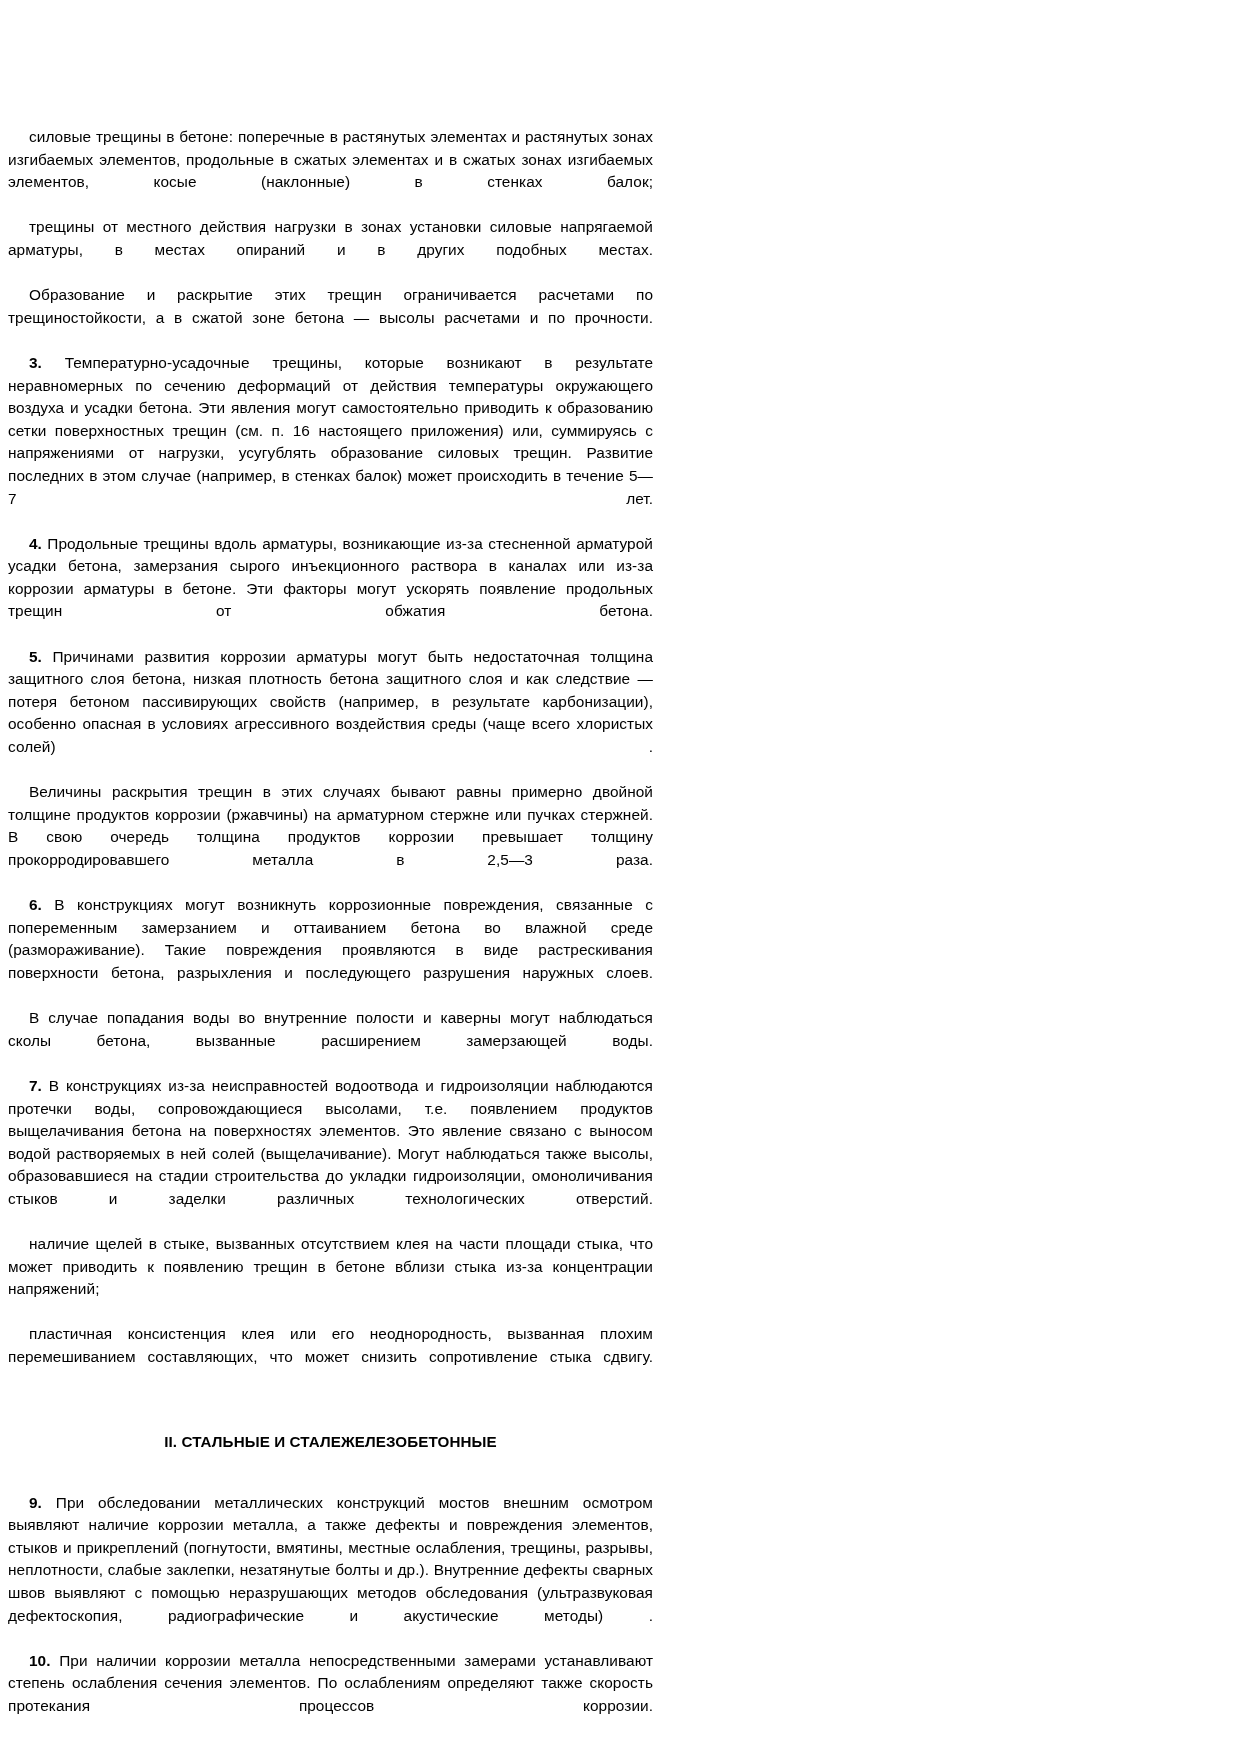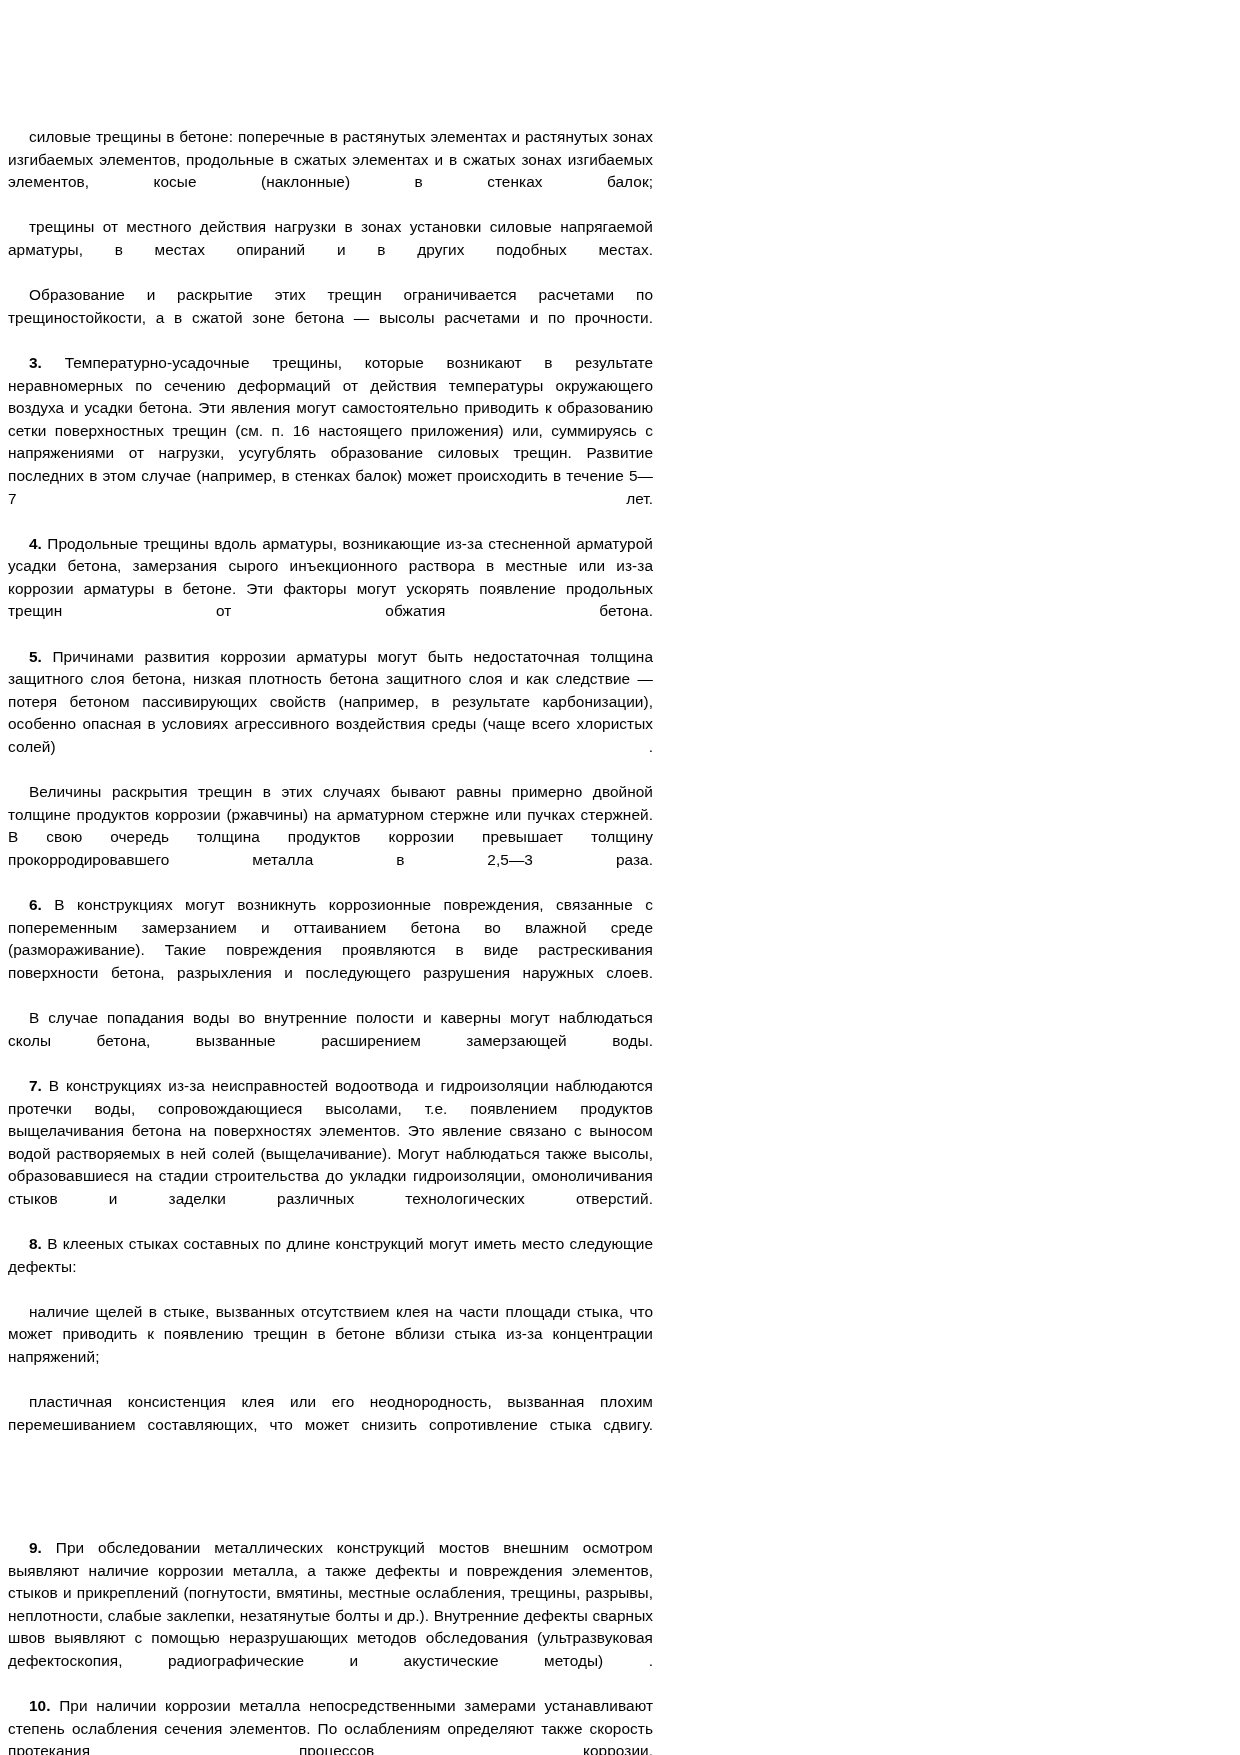--- a/index.html
+++ b/index.html
@@ -70,40 +70,40 @@
   <div class="text-column">
 
     <p class="indent"><span>силовые трещины в бетоне: поперечные в растянутых элементах и растянутых зонах изгибаемых элементов, продольные в сжатых элементах и в сжатых зонах изгибаемых элементов, косые (наклонные) в стенках балок;</span></p>
 
     <p class="indent"><span>трещины от местного действия нагрузки в зонах установки силовые напрягаемой арматуры, в местах опираний и в других подобных местах.</span></p>
 
     <p class="indent"><span>Образование и раскрытие этих трещин ограничивается расчетами по трещиностойкости, а в сжатой зоне бетона — высолы расчетами и по прочности.</span></p>
 
     <p class="indent"><b>3.</b><span> Температурно-усадочные трещины, которые возникают в результате неравномерных по сечению деформаций от действия температуры окружающего воздуха и усадки бетона. Эти явления могут самостоятельно приводить к образованию сетки поверхностных трещин (см. п. 16 настоящего приложения) или, суммируясь с напряжениями от нагрузки, усугублять образование силовых трещин. Развитие последних в этом случае (например, в стенках балок) может происходить в течение 5—7 лет.</span></p>
 
-    <p class="indent"><b>4.</b><span> Продольные трещины вдоль арматуры, возникающие из-за стесненной арматурой усадки бетона, замерзания сырого инъекционного раствора в местные или из-за коррозии арматуры в бетоне. Эти факторы могут ускорять появление продольных трещин от обжатия бетона.</span></p>
+    <p class="indent"><b>4.</b><span> Продольные трещины вдоль арматуры, возникающие из-за стесненной арматурой усадки бетона, замерзания сырого инъекционного раствора в каналах или из-за коррозии арматуры в бетоне. Эти факторы могут ускорять появление продольных трещин от обжатия бетона.</span></p>
 
     <p class="indent"><b>5.</b><span> Причинами развития коррозии арматуры могут быть недостаточная толщина защитного слоя бетона, низкая плотность бетона защитного слоя и как следствие — потеря бетоном пассивирующих свойств (например, в результате карбонизации), особенно опасная в условиях агрессивного воздействия среды (чаще всего хлористых солей) .</span></p>
 
     <p class="indent"><span>Величины раскрытия трещин в этих случаях бывают равны примерно двойной толщине продуктов коррозии (ржавчины) на арматурном стержне или пучках стержней. В свою очередь толщина продуктов коррозии превышает толщину прокорродировавшего металла в 2,5—3 раза.</span></p>
 
     <p class="indent"><b>6.</b><span> В конструкциях могут возникнуть коррозионные повреждения, связанные с попеременным замерзанием и оттаиванием бетона во влажной среде (размораживание). Такие повреждения проявляются в виде растрескивания поверхности бетона, разрыхления и последующего разрушения наружных слоев.</span></p>
 
     <p class="indent"><span>В случае попадания воды во внутренние полости и каверны могут наблюдаться сколы бетона, вызванные расширением замерзающей воды.</span></p>
 
     <p class="indent"><b>7.</b><span> В конструкциях из-за неисправностей водоотвода и гидроизоляции наблюдаются протечки воды, сопровождающиеся высолами, т.е. появлением продуктов выщелачивания бетона на поверхностях элементов. Это явление связано с выносом водой растворяемых в ней солей (выщелачивание). Могут наблюдаться также высолы, образовавшиеся на стадии строительства до укладки гидроизоляции, омоноличивания стыков и заделки различных технологических отверстий.</span></p>
 
-    <p class="indent"><b>8.</b><span> В клееных стыках составных по длине конструкций могут иметь место следующие дефекты:</span></p>
 
     <p class="indent"><span>наличие щелей в стыке, вызванных отсутствием клея на части площади стыка, что может приводить к появлению трещин в бетоне вблизи стыка из-за концентрации напряжений;</span></p>
 
     <p class="indent"><span>пластичная консистенция клея или его неоднородность, вызванная плохим перемешиванием составляющих, что может снизить сопротивление стыка сдвигу.</span></p>
 
     <div class="spacer-before-heading"></div>
 
+    <div class="section-heading">II. СТАЛЬНЫЕ И СТАЛЕЖЕЛЕЗОБЕТОННЫЕ</div>
 
     <div class="spacer-after-heading"></div>
 
     <p class="indent"><b>9.</b><span> При обследовании металлических конструкций мостов внешним осмотром выявляют наличие коррозии металла, а также дефекты и повреждения элементов, стыков и прикреплений (погнутости, вмятины, местные ослабления, трещины, разрывы, неплотности, слабые заклепки, незатянутые болты и др.). Внутренние дефекты сварных швов выявляют с помощью неразрушающих методов обследования (ультразвуковая дефектоскопия, радиографические и акустические методы) .</span></p>
 
     <p class="indent"><b>10.</b><span> При наличии коррозии металла непосредственными замерами устанавливают степень ослабления сечения элементов. По ослаблениям определяют также скорость протекания процессов коррозии.</span></p>
 
   </div>
 </div>
 

